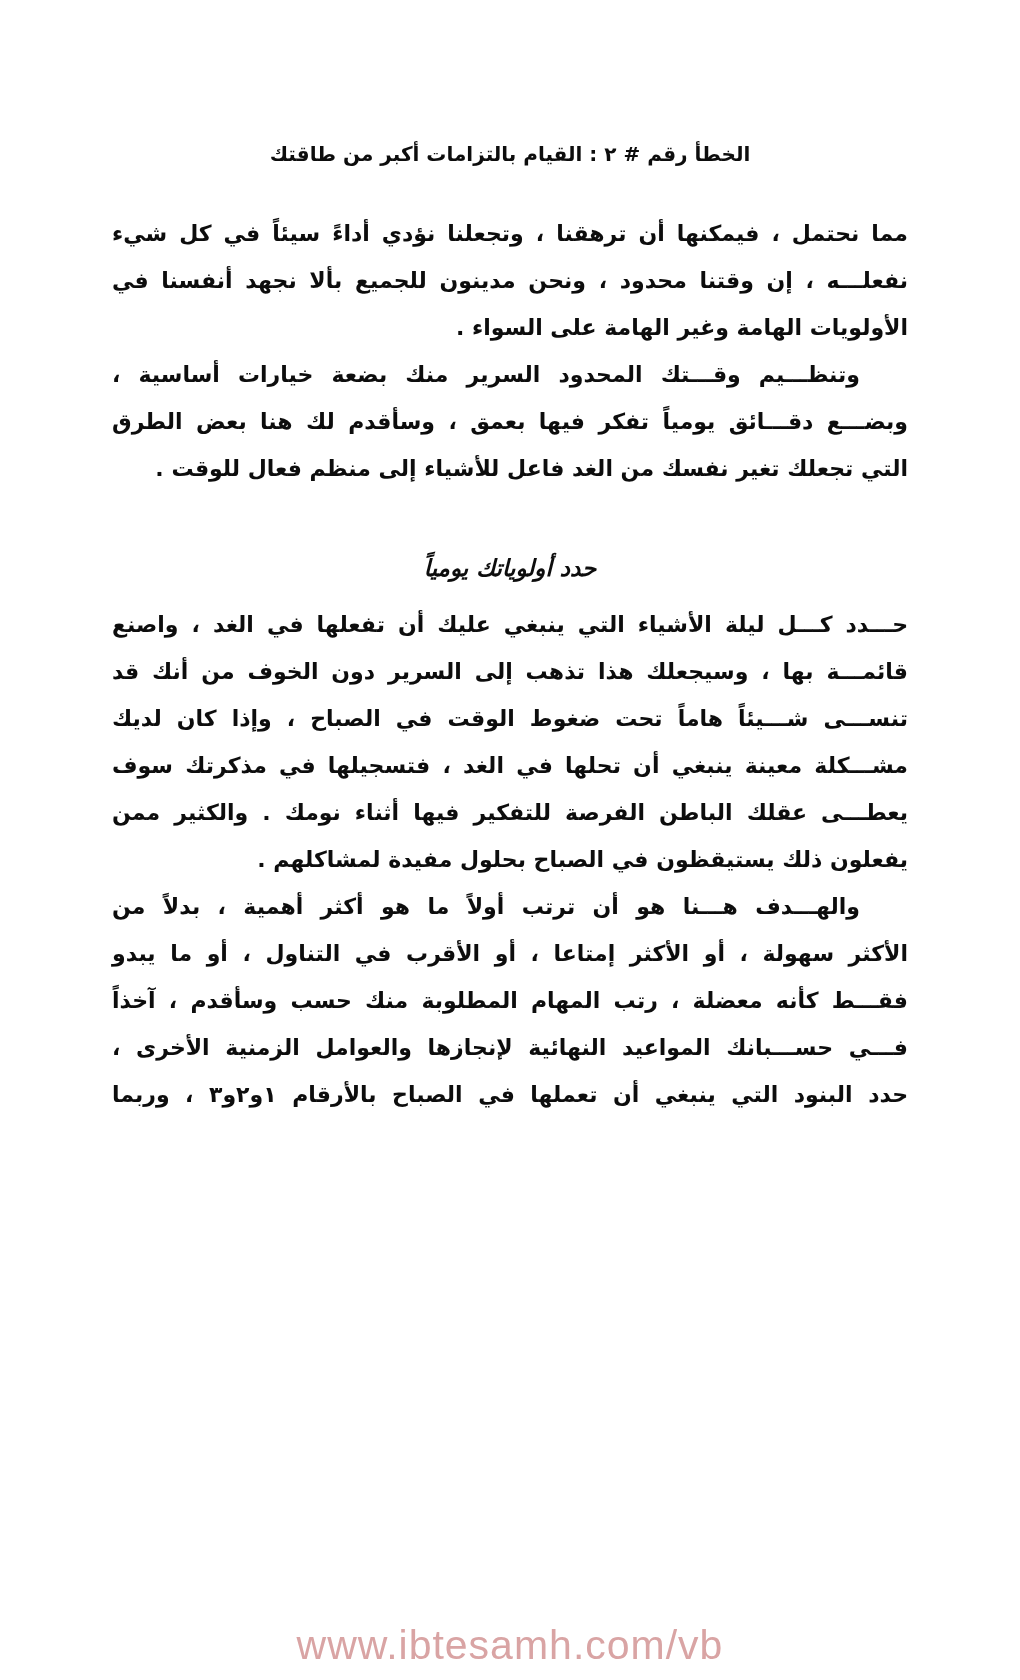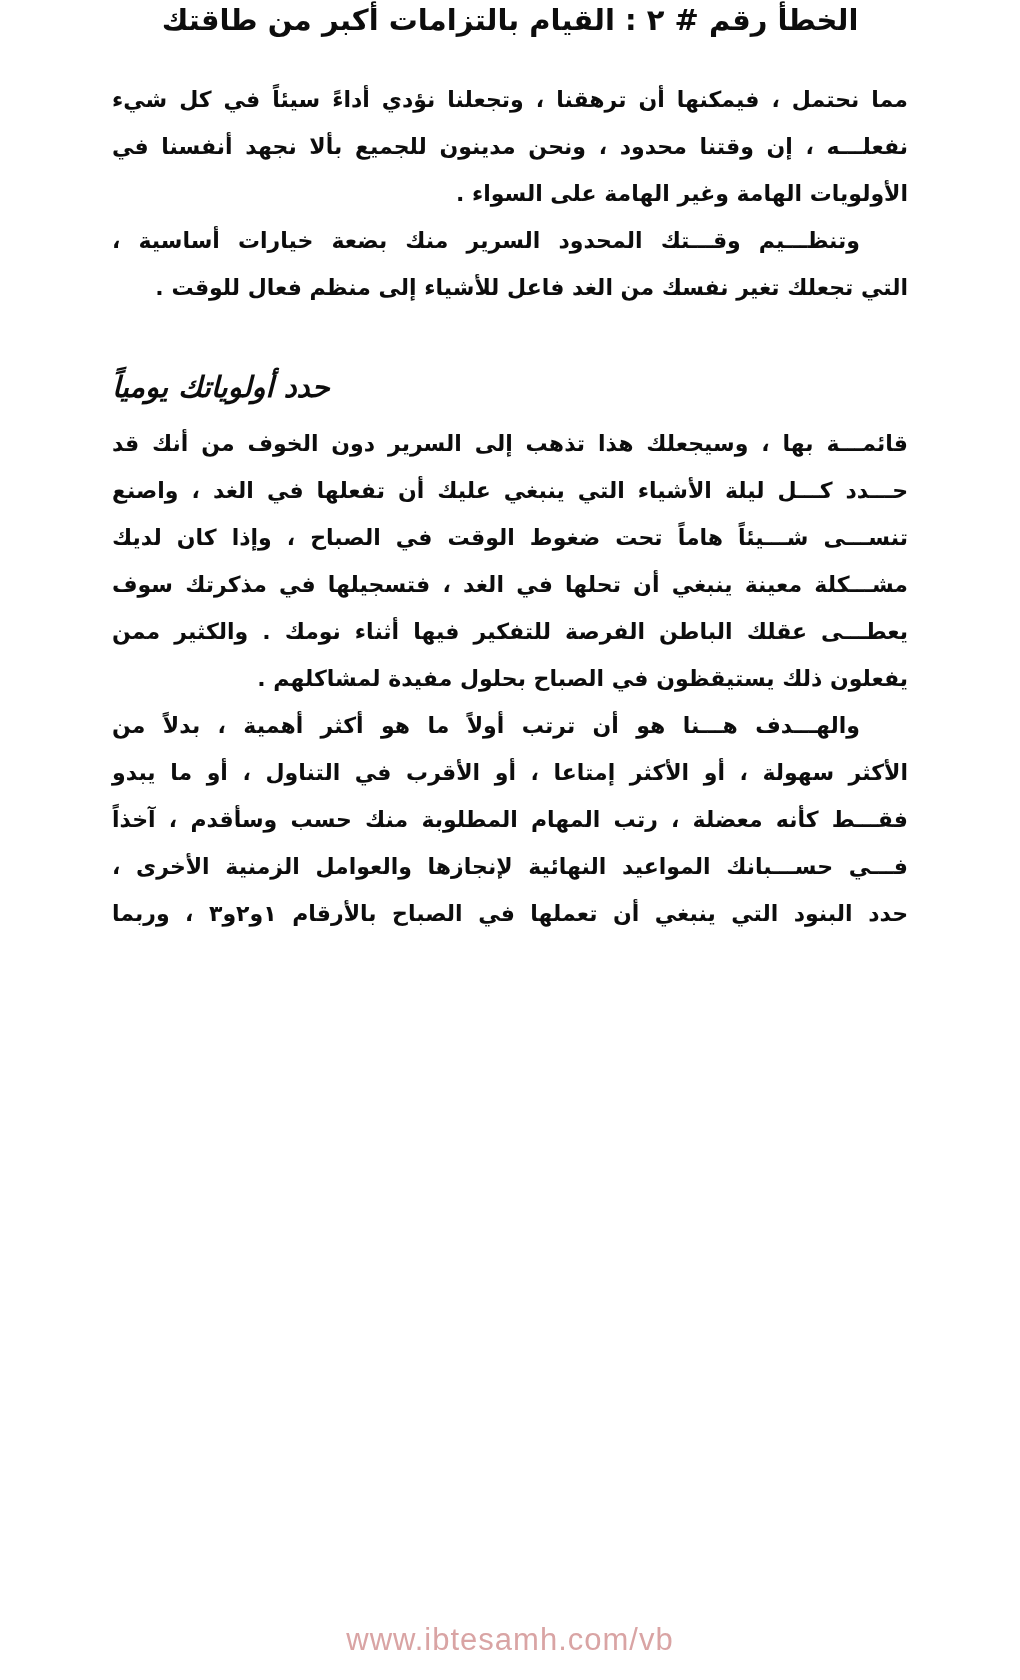--- a/index.html
+++ b/index.html
@@ -18,24 +18,25 @@
   }
   .textblock {
     position: absolute;
     top: 0;
     right: 112px;
     width: 796px;
     direction: rtl;
   }
   .title {
     margin: 0;
+    padding-top: 134px;
     height: 40px;
     line-height: 40px;
     text-align: center;
-    font-size: 29px;
+    font-size: 20px;
     font-weight: bold;
   }
   .para { margin: 0; padding: 0; }
   .para1 { margin-top: 36px; }
   .para3 { margin-top: 9px; }
   .line {
     font-size: 22px;
     font-weight: bold;
     line-height: 47px;
     text-align: justify;
@@ -44,34 +45,34 @@
   .line.last {
     text-align: left;
     text-align-last: right;
   }
   .line.indent {
     padding-right: 48px;
   }
   .subheading {
     margin-top: 53px;
     line-height: 47px;
-    font-size: 29px;
+    font-size: 23px;
     font-style: italic;
     font-weight: bold;
-    text-align: left;
+    text-align: center;
   }
   .watermark {
     position: absolute;
     top: 1622px;
     left: 0;
     width: 100%;
     text-align: center;
     direction: ltr;
     font-family: "Liberation Sans", sans-serif;
-    font-size: 31px;
+    font-size: 41px;
     font-weight: normal;
     letter-spacing: 1px;
     color: #d9a4a4;
   }
 </style>
 </head>
 <body>
 
 <div class="page">
   <div class="textblock">
@@ -79,28 +80,29 @@
     <div class="title">الخطأ رقم # ٢ : القيام بالتزامات أكبر من طاقتك</div>
 
     <div class="para para1">
       <div class="line">مما نحتمل ، فيمكنها أن ترهقنا ، وتجعلنا نؤدي أداءً سيئاً في كل شيء</div>
       <div class="line">نفعلـــه ، إن وقتنا محدود ، ونحن مدينون للجميع بألا نجهد أنفسنا في</div>
       <div class="line last">الأولويات الهامة وغير الهامة على السواء .</div>
     </div>
 
     <div class="para">
       <div class="line indent">وتنظـــيم وقـــتك المحدود السرير منك بضعة خيارات أساسية ،</div>
+      <div class="line">وبضـــع دقـــائق يومياً تفكر فيها بعمق ، وسأقدم لك هنا بعض الطرق</div>
       <div class="line last">التي تجعلك تغير نفسك من الغد فاعل للأشياء إلى منظم فعال للوقت .</div>
     </div>
 
     <div class="subheading">حدد أولوياتك يومياً</div>
 
     <div class="para para3">
+      <div class="line">حـــدد كـــل ليلة الأشياء التي ينبغي عليك أن تفعلها في الغد ، واصنع</div>
       <div class="line">قائمـــة بها ، وسيجعلك هذا تذهب إلى السرير دون الخوف من أنك قد</div>
-      <div class="line">حـــدد كـــل ليلة الأشياء التي ينبغي عليك أن تفعلها في الغد ، واصنع</div>
       <div class="line">تنســـى شـــيئاً هاماً تحت ضغوط الوقت في الصباح ، وإذا كان لديك</div>
       <div class="line">مشـــكلة معينة ينبغي أن تحلها في الغد ، فتسجيلها في مذكرتك سوف</div>
       <div class="line">يعطـــى عقلك الباطن الفرصة للتفكير فيها أثناء نومك . والكثير ممن</div>
       <div class="line last">يفعلون ذلك يستيقظون في الصباح بحلول مفيدة لمشاكلهم .</div>
     </div>
 
     <div class="para">
       <div class="line indent">والهـــدف هـــنا هو أن ترتب أولاً ما هو أكثر أهمية ، بدلاً من</div>
       <div class="line">الأكثر سهولة ، أو الأكثر إمتاعا ، أو الأقرب في التناول ، أو ما يبدو</div>
       <div class="line">فقـــط كأنه معضلة ، رتب المهام المطلوبة منك حسب وسأقدم ، آخذاً</div>

